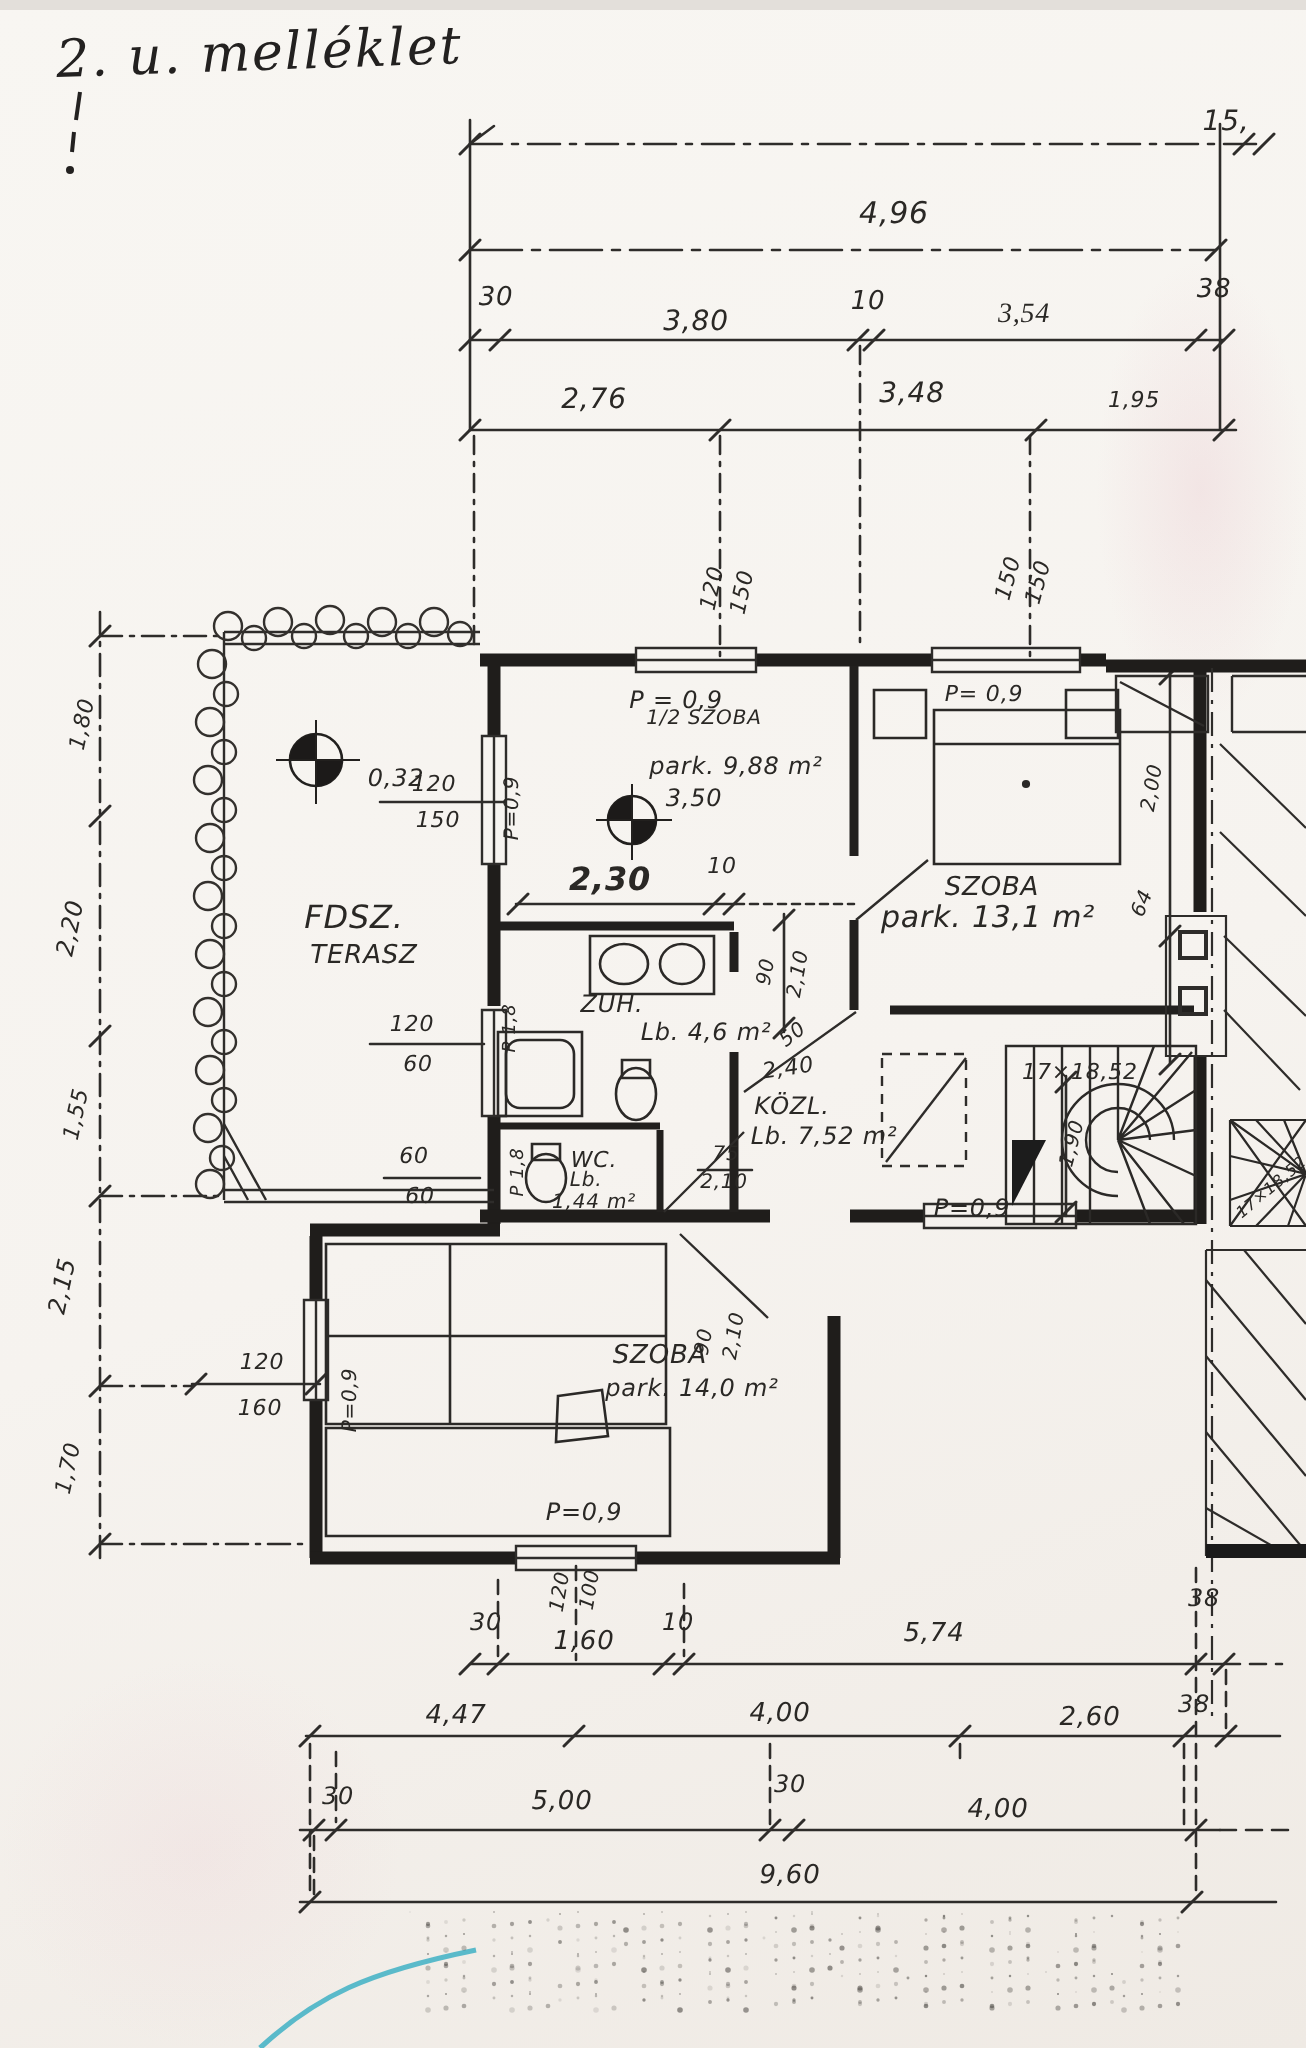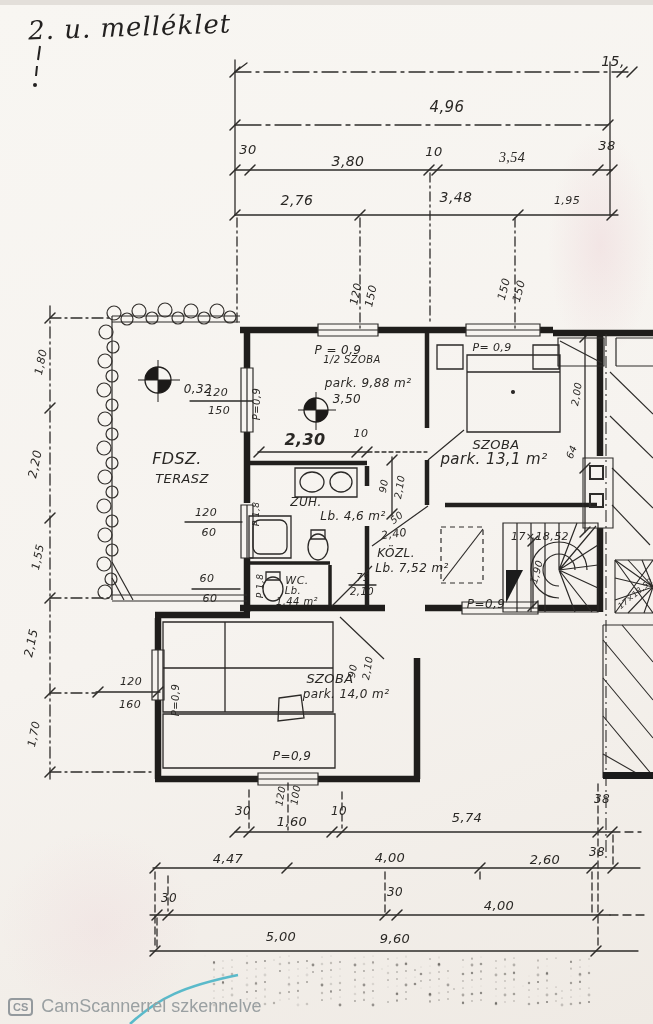--- a/index.html
+++ b/index.html
@@ -554,23 +554,19 @@
       <div class="lbl" style="left: 243px; top: 811px; font-size: 12px; transform: translate(-50%, -50%) rotate(0deg);">30</div>
       <div class="lbl" style="left: 292px; top: 821px; font-size: 13px; transform: translate(-50%, -50%) rotate(0deg);">1,60</div>
       <div class="lbl" style="left: 339px; top: 811px; font-size: 12px; transform: translate(-50%, -50%) rotate(0deg);">10</div>
       <div class="lbl" style="left: 467px; top: 817px; font-size: 13px; transform: translate(-50%, -50%) rotate(0deg);">5,74</div>
       <div class="lbl" style="left: 602px; top: 799px; font-size: 12px; transform: translate(-50%, -50%) rotate(0deg);">38</div>
       <div class="lbl" style="left: 228px; top: 858px; font-size: 13px; transform: translate(-50%, -50%) rotate(0deg);">4,47</div>
       <div class="lbl" style="left: 390px; top: 857px; font-size: 13px; transform: translate(-50%, -50%) rotate(0deg);">4,00</div>
       <div class="lbl" style="left: 545px; top: 859px; font-size: 13px; transform: translate(-50%, -50%) rotate(0deg);">2,60</div>
       <div class="lbl" style="left: 597px; top: 852px; font-size: 12px; transform: translate(-50%, -50%) rotate(0deg);">38</div>
       <div class="lbl" style="left: 169px; top: 898px; font-size: 12px; transform: translate(-50%, -50%) rotate(0deg);">30</div>
-      <div class="lbl" style="left: 281px; top: 901px; font-size: 13px; transform: translate(-50%, -50%) rotate(0deg); margin-top: 35px;">5,00</div>
+      <div class="lbl" style="left: 281px; top: 901px; font-size: 13px; transform: translate(-50%, -50%) rotate(0deg);">5,00</div>
       <div class="lbl" style="left: 395px; top: 892px; font-size: 12px; transform: translate(-50%, -50%) rotate(0deg);">30</div>
       <div class="lbl" style="left: 499px; top: 905px; font-size: 13px; transform: translate(-50%, -50%) rotate(0deg);">4,00</div>
       <div class="lbl" style="left: 395px; top: 938px; font-size: 13px; transform: translate(-50%, -50%) rotate(0deg);">9,60</div>
     </div>
 
-  <div id="footer">
-    <span id="cs-badge">CS</span>
-    <span id="cs-text">CamScannerrel szkennelve</span>
-  </div>
 </div>
 
 </body></html>

